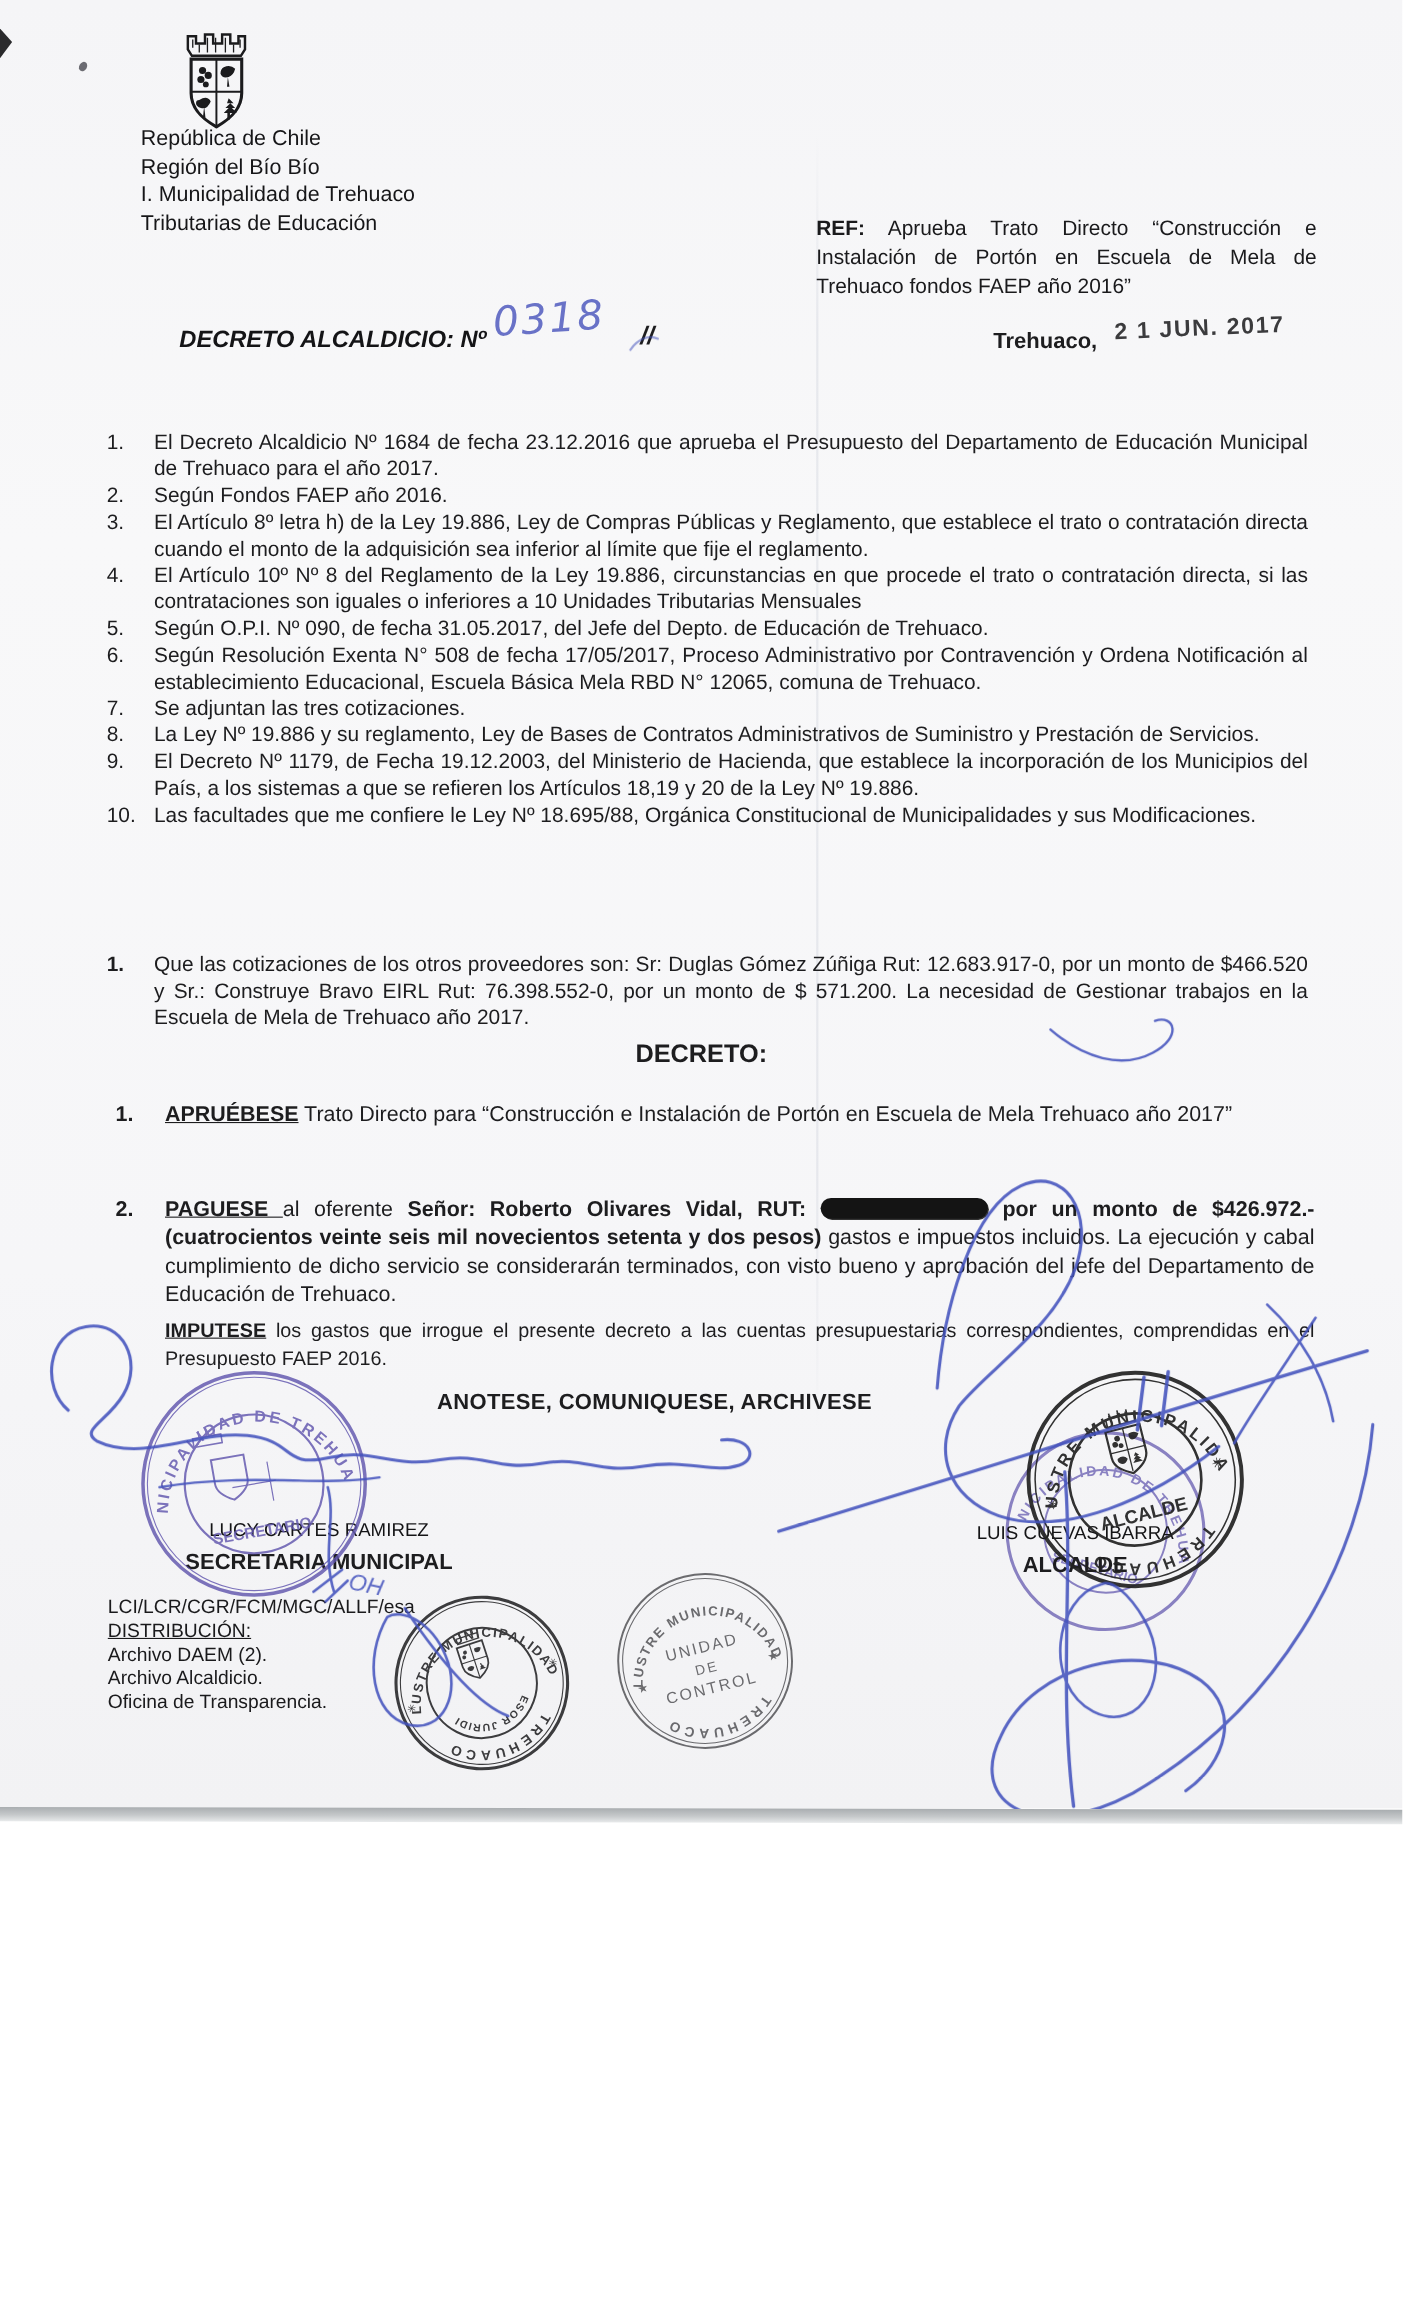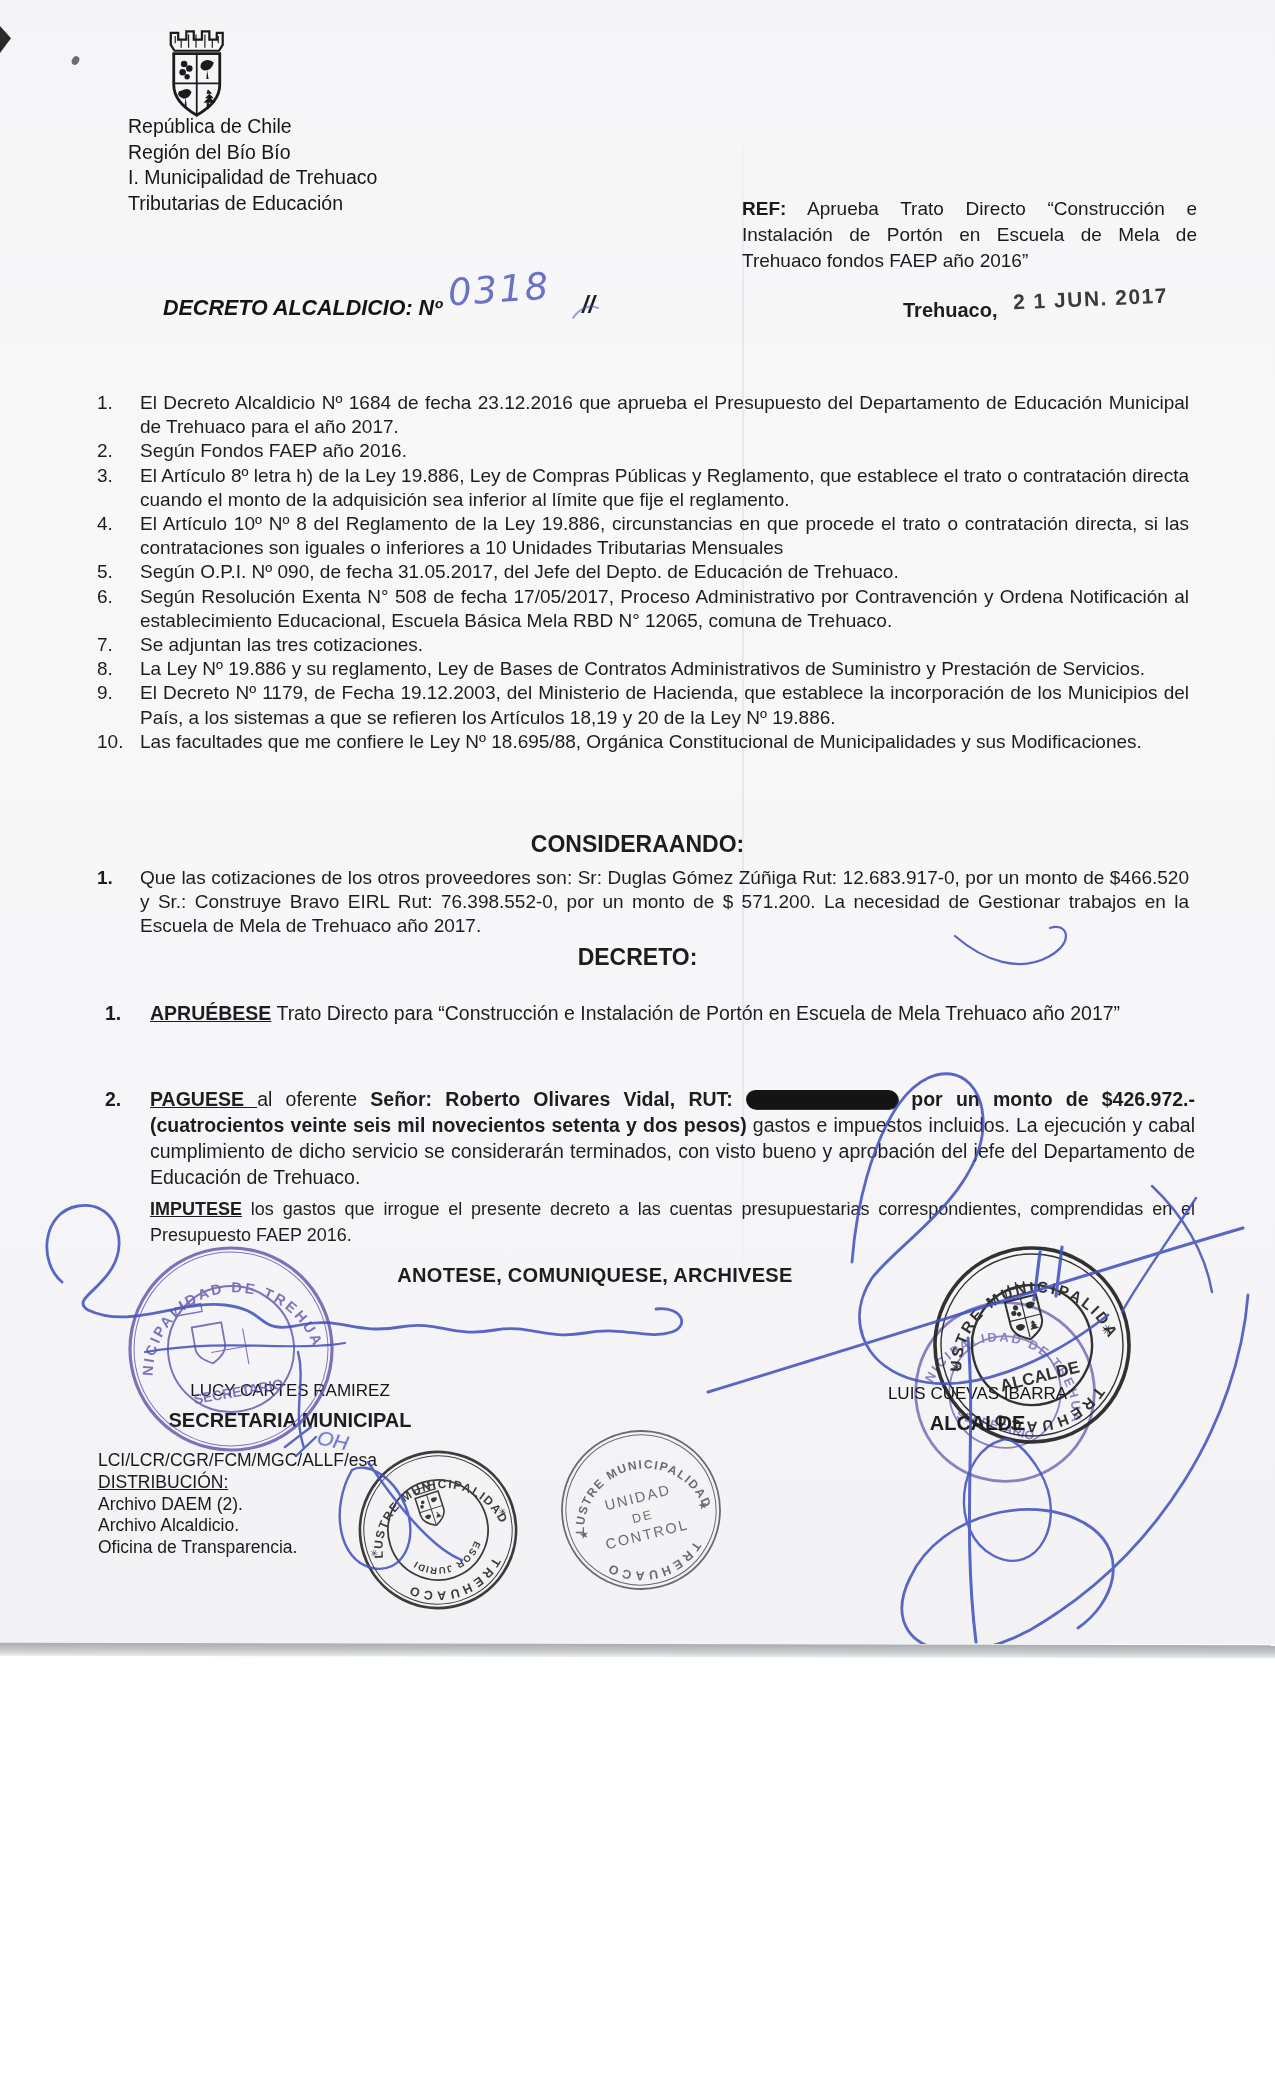--- a/index.html
+++ b/index.html
@@ -158,21 +158,20 @@
       <div class="vrow">
         <span class="vnum">9.</span>
         <div class="vtxt">El Decreto Nº 1179, de Fecha 19.12.2003, del Ministerio de Hacienda, que establece la incorporación de los Municipios del País, a los sistemas a que se refieren los Artículos 18,19 y 20 de la Ley Nº 19.886.</div>
       </div>
       <div class="vrow">
         <span class="vnum">10.</span>
         <div class="vtxt">Las facultades que me confiere le Ley Nº 18.695/88, Orgánica Constitucional de Municipalidades y sus Modificaciones.</div>
       </div>
     </div>
 
-  <div class="abs considerando-title">CONSIDERAANDO:</div>
   <div class="abs list considerando-list bold-num">
       <div class="vrow">
         <span class="vnum">1.</span>
         <div class="vtxt">Que las cotizaciones de los otros proveedores son: Sr: Duglas Gómez Zúñiga  Rut: 12.683.917-0, por un monto de $466.520  y  Sr.: Construye Bravo EIRL Rut: 76.398.552-0, por un monto de  $ 571.200. La necesidad de Gestionar trabajos en la Escuela de Mela de Trehuaco año 2017.</div>
       </div>
     </div>
 
   <div class="abs decreto-title">DECRETO:</div>
 
   <div class="ditem ditem1">

